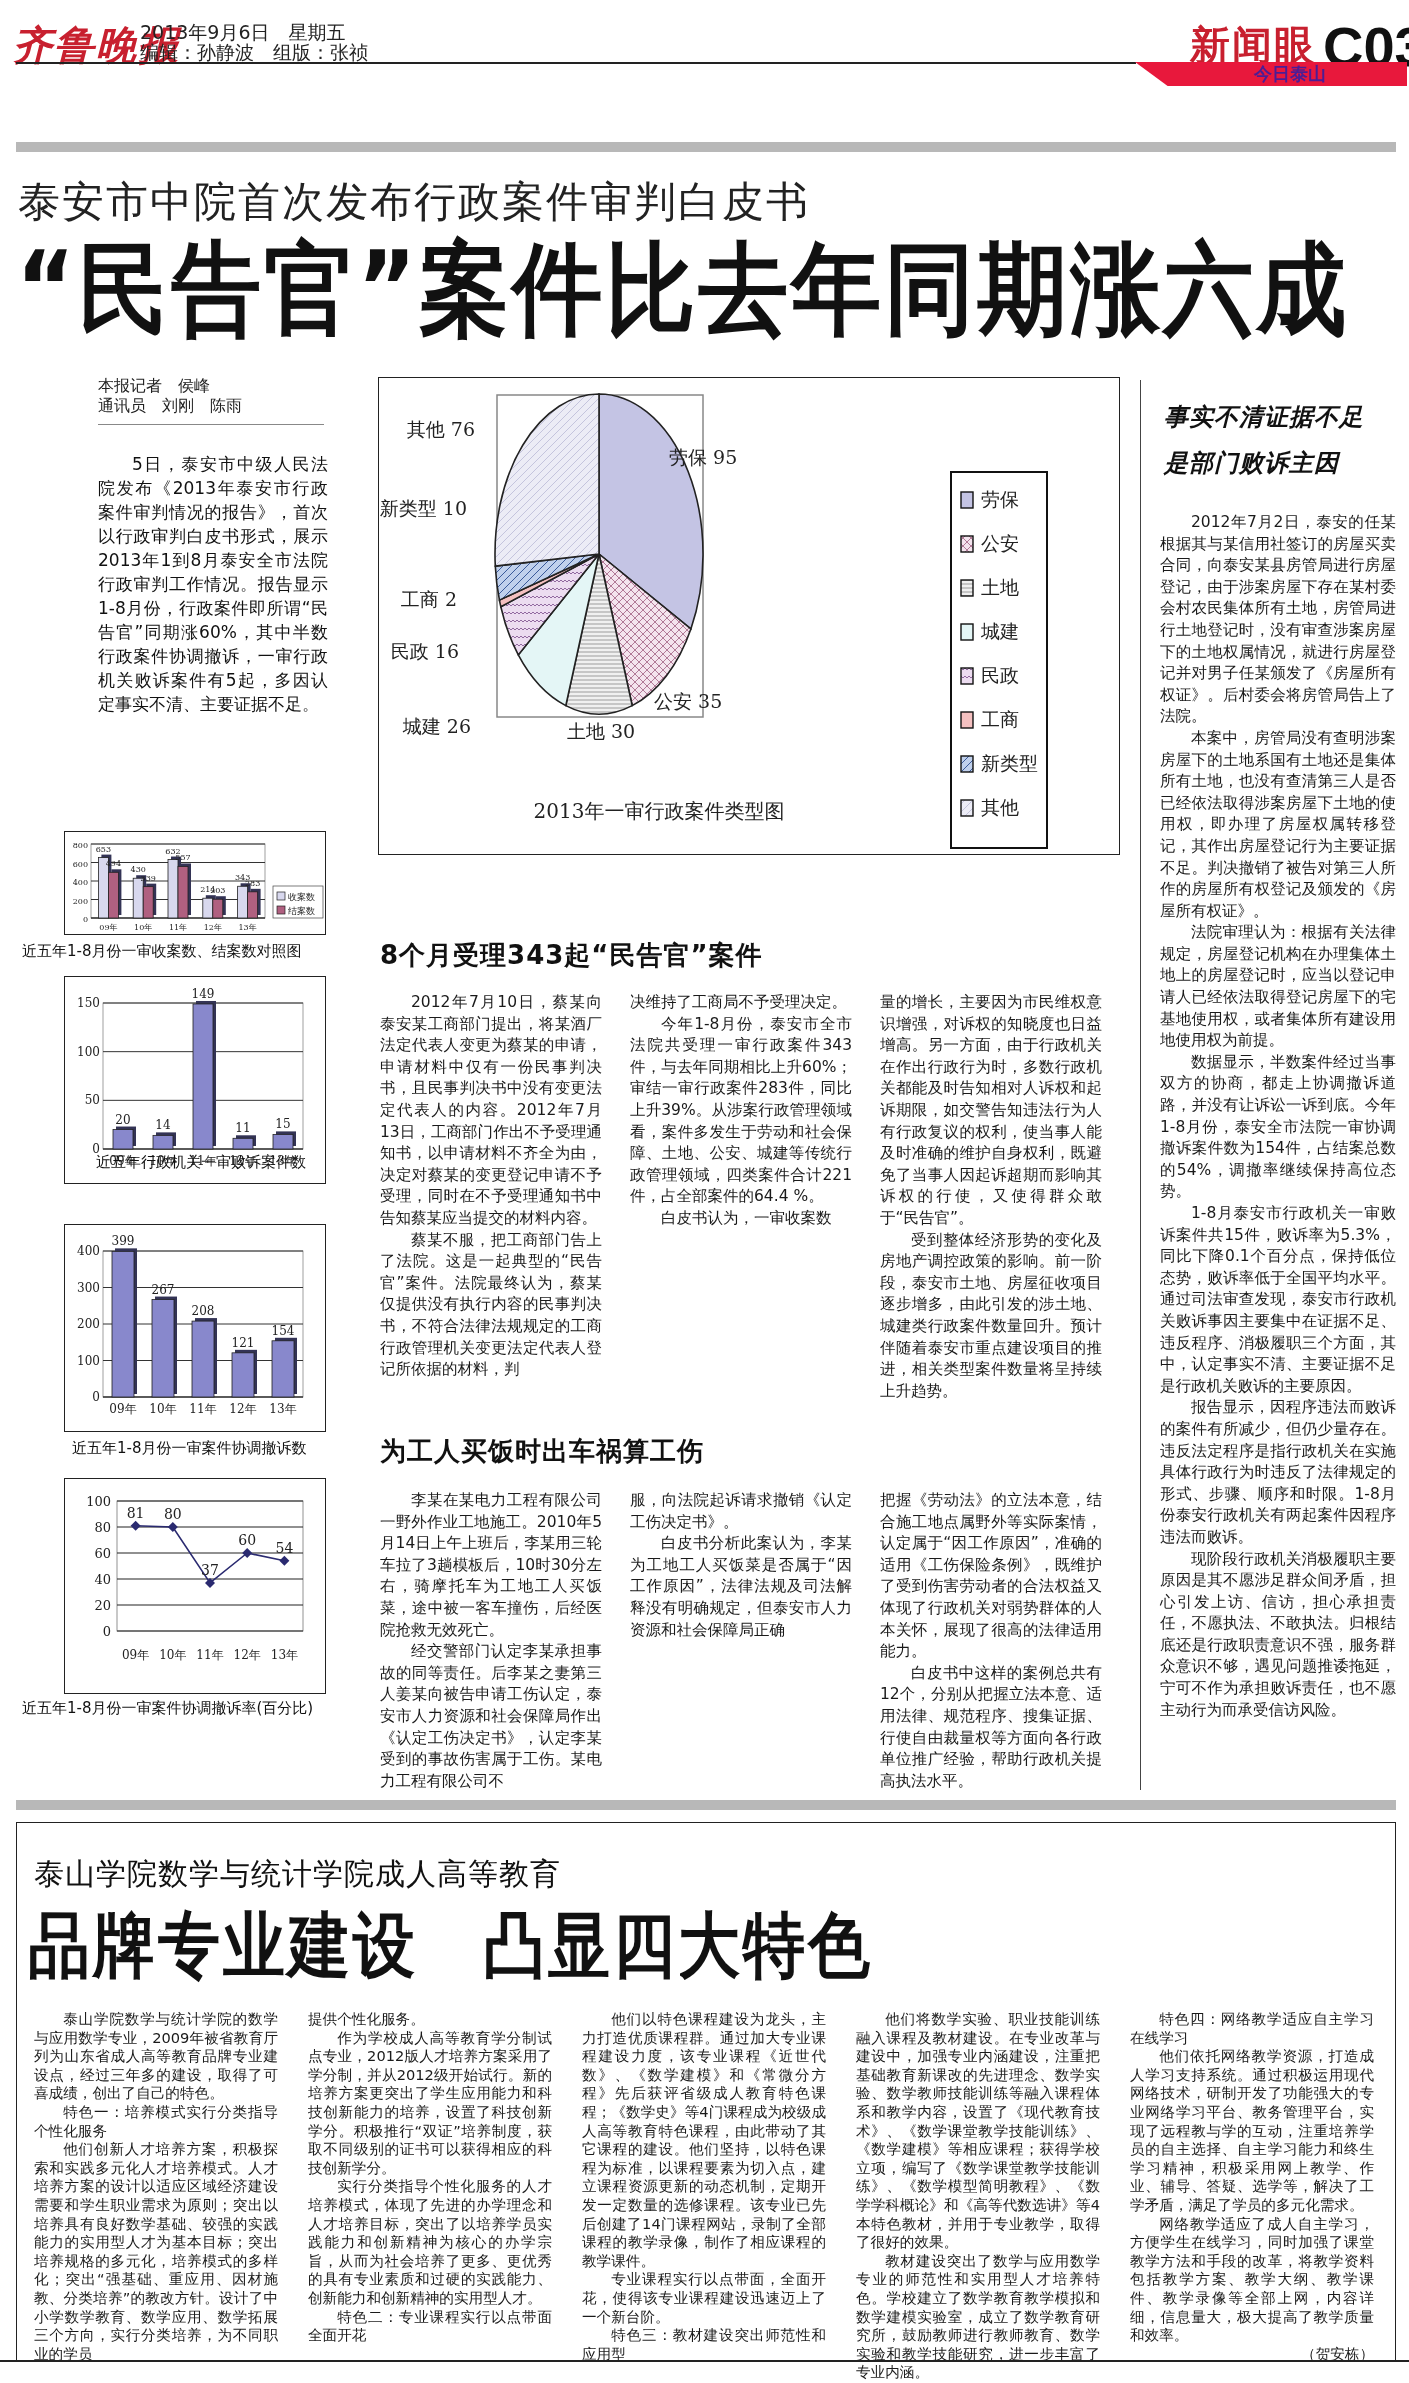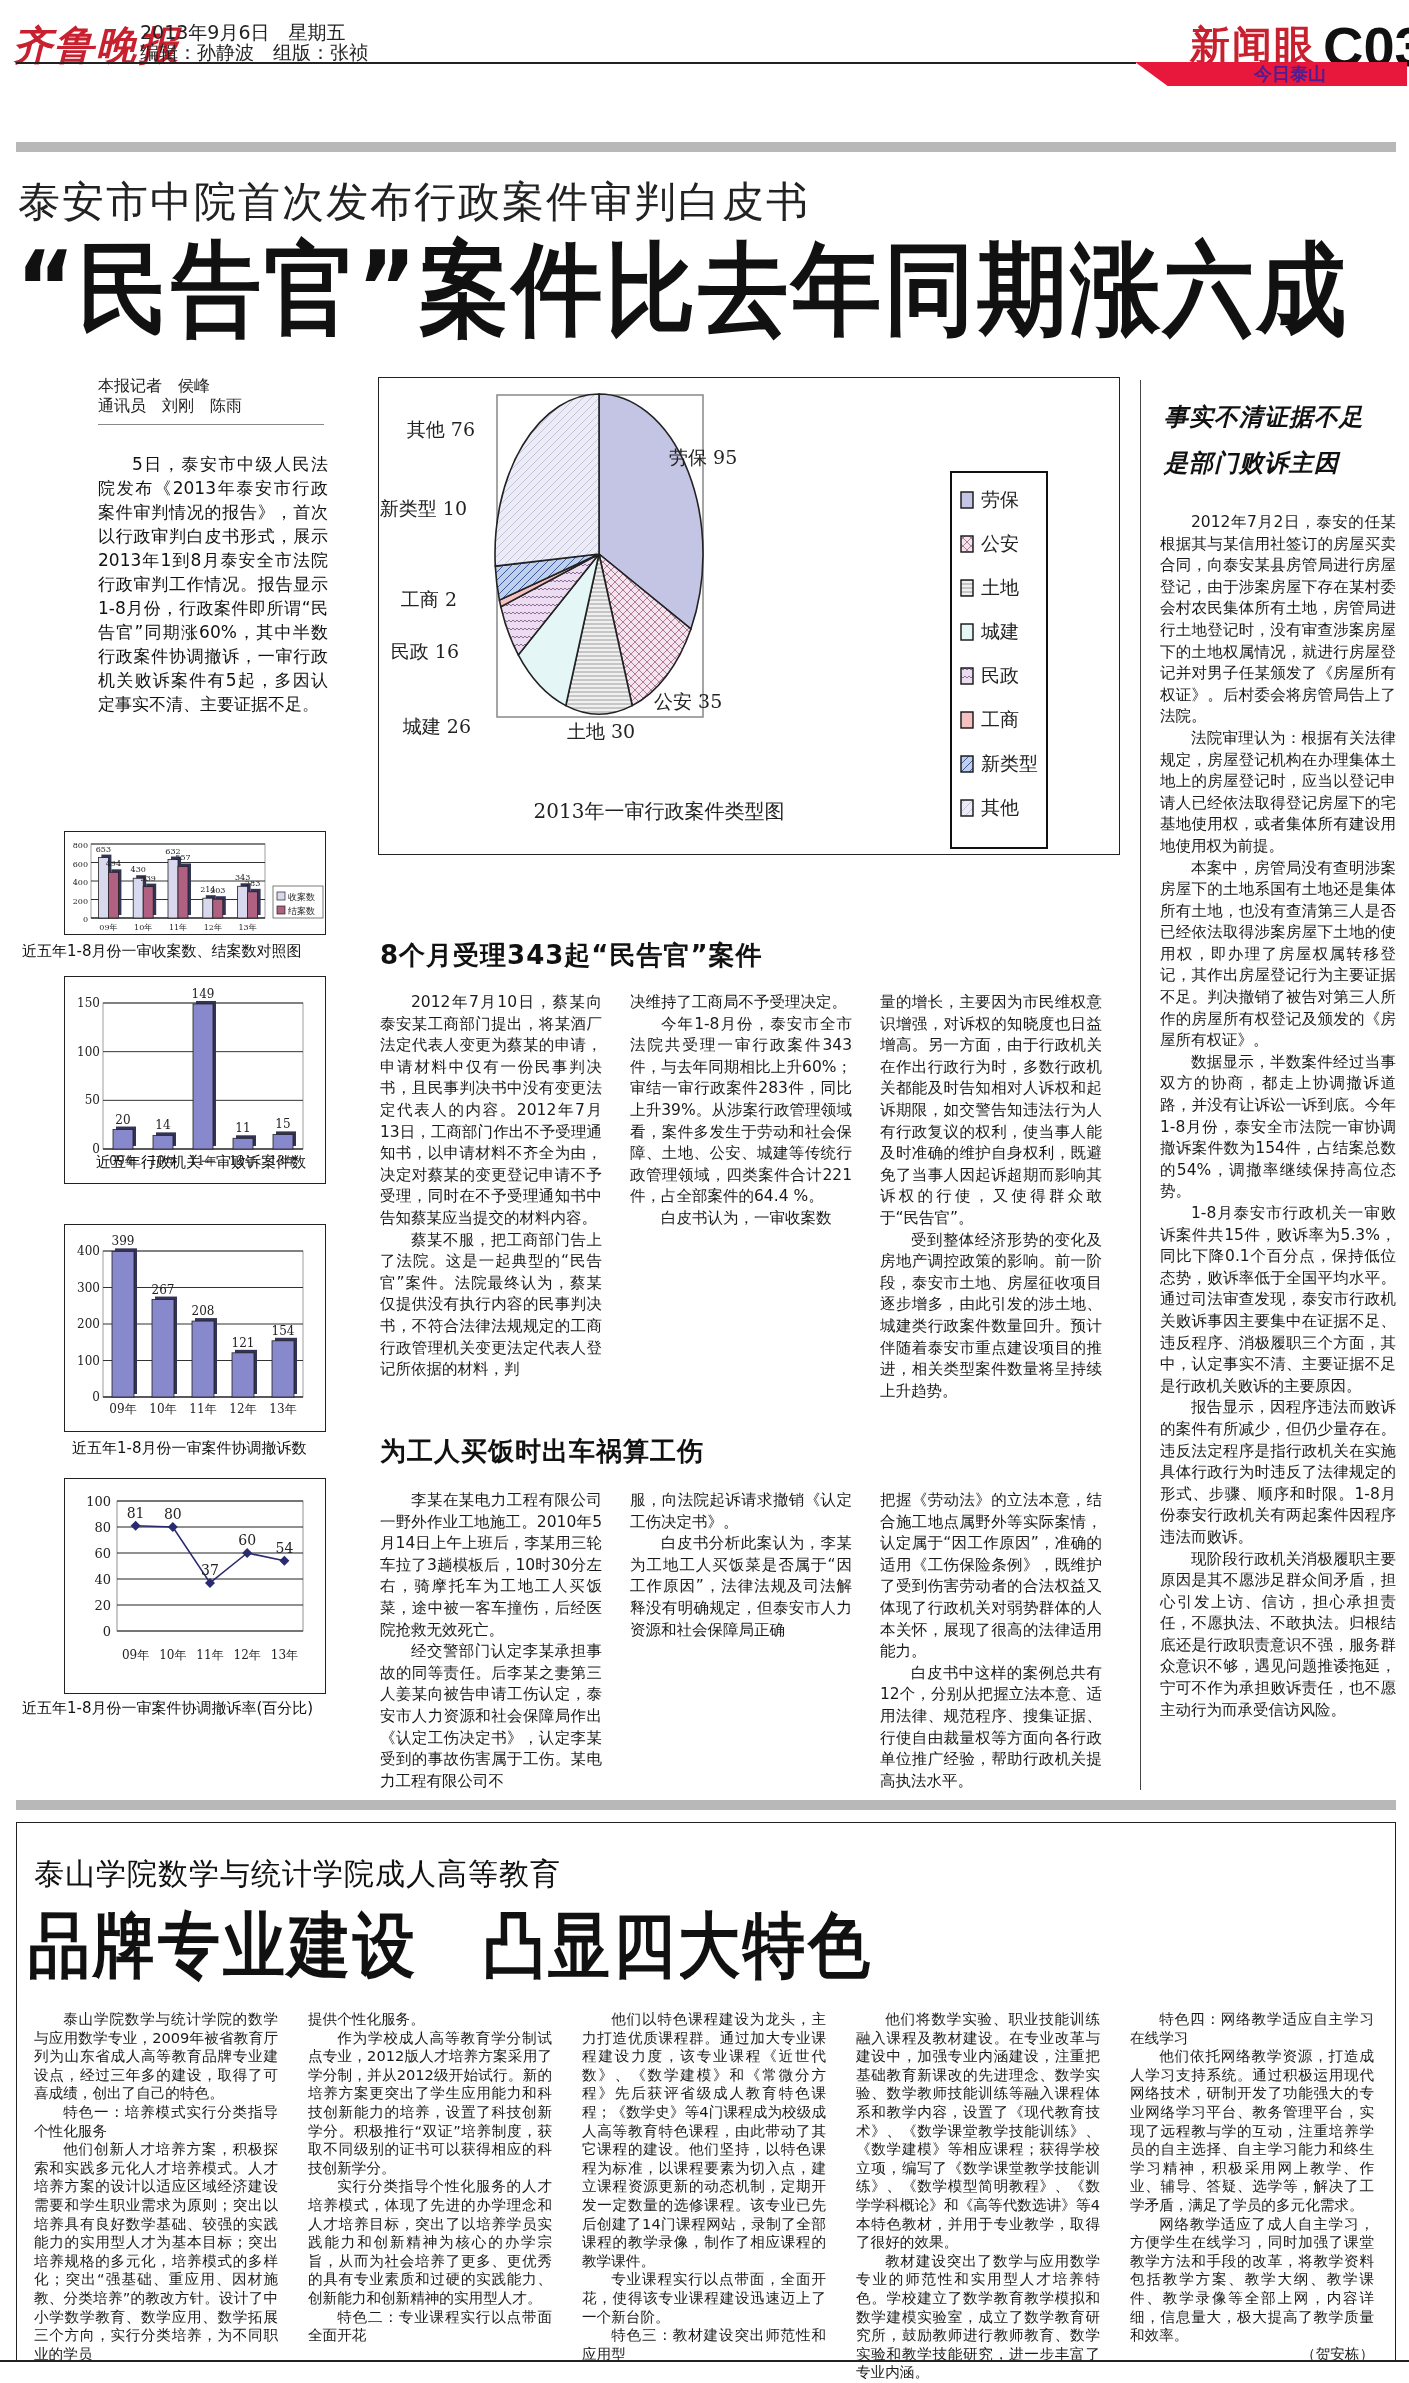--- a/index.html
+++ b/index.html
@@ -328,22 +328,22 @@
     <p>白皮书中这样的案例总共有12个，分别从把握立法本意、适用法律、规范程序、搜集证据、行使自由裁量权等方面向各行政单位推广经验，帮助行政机关提高执法水平。</p>
   </div>
 
 <div class="abs vrule" style="left:1140px;top:380px;height:1410px"></div>
 <div class="abs side-head">
   <div>事实不清证据不足</div>
   <div>是部门败诉主因</div>
 </div>
 <div class="col side-col" id="side">
     <p>2012年7月2日，泰安的任某根据其与某信用社签订的房屋买卖合同，向泰安某县房管局进行房屋登记，由于涉案房屋下存在某村委会村农民集体所有土地，房管局进行土地登记时，没有审查涉案房屋下的土地权属情况，就进行房屋登记并对男子任某颁发了《房屋所有权证》。后村委会将房管局告上了法院。</p>
+    <p>本案中，房管局没有查明涉案房屋下的土地系国有土地还是集体所有土地，也没有查清第三人是否已经依法取得涉案房屋下土地的使用权，即办理了房屋权属转移登记，其作出房屋登记行为主要证据不足。判决撤销了被告对第三人所作的房屋所有权登记及颁发的《房屋所有权证》。</p>
     <p>法院审理认为：根据有关法律规定，房屋登记机构在办理集体土地上的房屋登记时，应当以登记申请人已经依法取得登记房屋下的宅基地使用权，或者集体所有建设用地使用权为前提。</p>
-    <p>本案中，房管局没有查明涉案房屋下的土地系国有土地还是集体所有土地，也没有查清第三人是否已经依法取得涉案房屋下土地的使用权，即办理了房屋权属转移登记，其作出房屋登记行为主要证据不足。判决撤销了被告对第三人所作的房屋所有权登记及颁发的《房屋所有权证》。</p>
     <p>数据显示，半数案件经过当事双方的协商，都走上协调撤诉道路，并没有让诉讼一诉到底。今年1-8月份，泰安全市法院一审协调撤诉案件数为154件，占结案总数的54%，调撤率继续保持高位态势。</p>
     <p>1-8月泰安市行政机关一审败诉案件共15件，败诉率为5.3%，同比下降0.1个百分点，保持低位态势，败诉率低于全国平均水平。通过司法审查发现，泰安市行政机关败诉事因主要集中在证据不足、违反程序、消极履职三个方面，其中，认定事实不清、主要证据不足是行政机关败诉的主要原因。</p>
     <p>报告显示，因程序违法而败诉的案件有所减少，但仍少量存在。违反法定程序是指行政机关在实施具体行政行为时违反了法律规定的形式、步骤、顺序和时限。1-8月份泰安行政机关有两起案件因程序违法而败诉。</p>
     <p>现阶段行政机关消极履职主要原因是其不愿涉足群众间矛盾，担心引发上访、信访，担心承担责任，不愿执法、不敢执法。归根结底还是行政职责意识不强，服务群众意识不够，遇见问题推诿拖延，宁可不作为承担败诉责任，也不愿主动行为而承受信访风险。</p>
   </div>
 
 <div class="abs grey-bar" style="top:1800px"></div>
 
 <div class="abs ad-box"></div>
 <div class="abs ad-kicker">泰山学院数学与统计学院成人高等教育</div>

